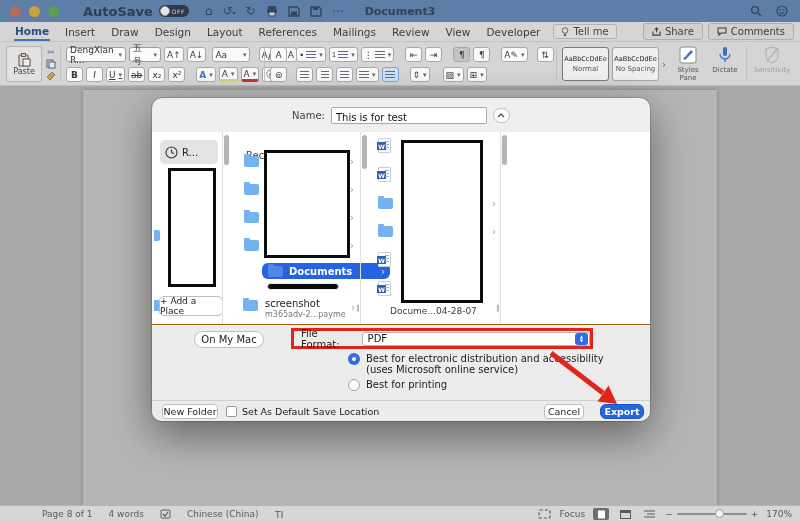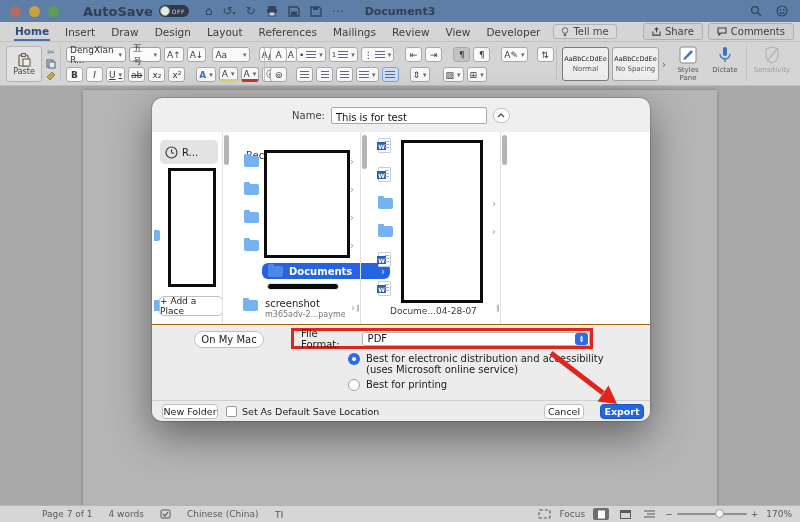--- a/index.html
+++ b/index.html
@@ -466,34 +466,34 @@
 
     <div class="dlg-footer">
       <div class="footbtn" style="left:10px; width:56px;">
           <span>New Folder</span>
         </div>
       <div class="cb"></div>
       <div class="cblabel">Set As Default Save Location</div>
       <div class="footbtn" style="left:392px; width:40px;">
           <span>Cancel</span>
         </div>
-      <div class="footbtn primary" style="left:448px; width:44px;">
+      <div class="footbtn primary" style="left:448px; width:44px;border-radius:6px;">
           <span>Export</span>
         </div>
     </div>
   </div>
 
   <svg class="arrowsvg">
     <line x1="551" y1="353" x2="603" y2="393" stroke="#e0251d" stroke-width="5"></line>
     <polygon points="617,404 597.5,401.5 608.5,385.5" fill="#e0251d"></polygon>
   </svg>
 
   <div class="statusbar">
     <div class="sb-left">
-      <span>Page 7 of 1</span>
+      <span>Page 8 of 1</span>
       <span>4 words</span>
       <svg width="11" height="11" viewBox="0 0 11 11">
           <rect x="1" y="1" width="9" height="8" rx="1" fill="none" stroke="#5a5a5a" stroke-width="1"></rect>
           <path d="M3 5 L5 7 L8 3" fill="none" stroke="#5a5a5a" stroke-width="1.2"></path>
         </svg>
       <span>Chinese (China)</span>
       <svg width="11" height="11" viewBox="0 0 11 11">
           <text x="1" y="9" font-size="9" fill="#5a5a5a">T</text>
           <line x1="8" y1="2" x2="8" y2="9" stroke="#5a5a5a" stroke-width="1"></line>
         </svg>

